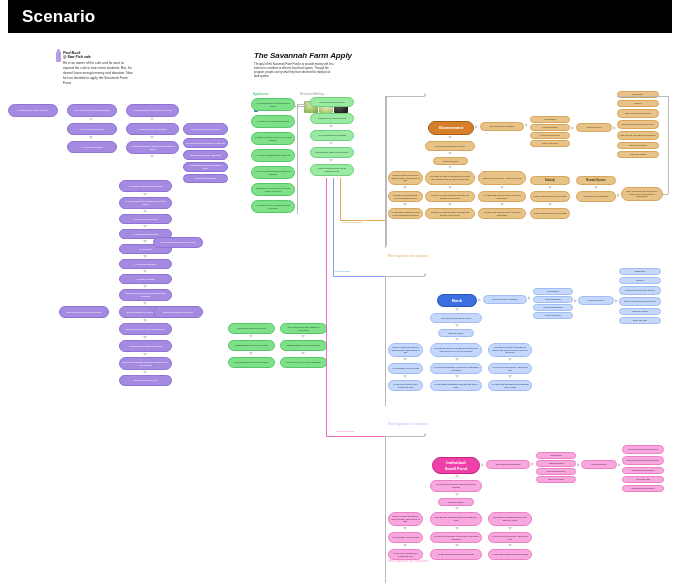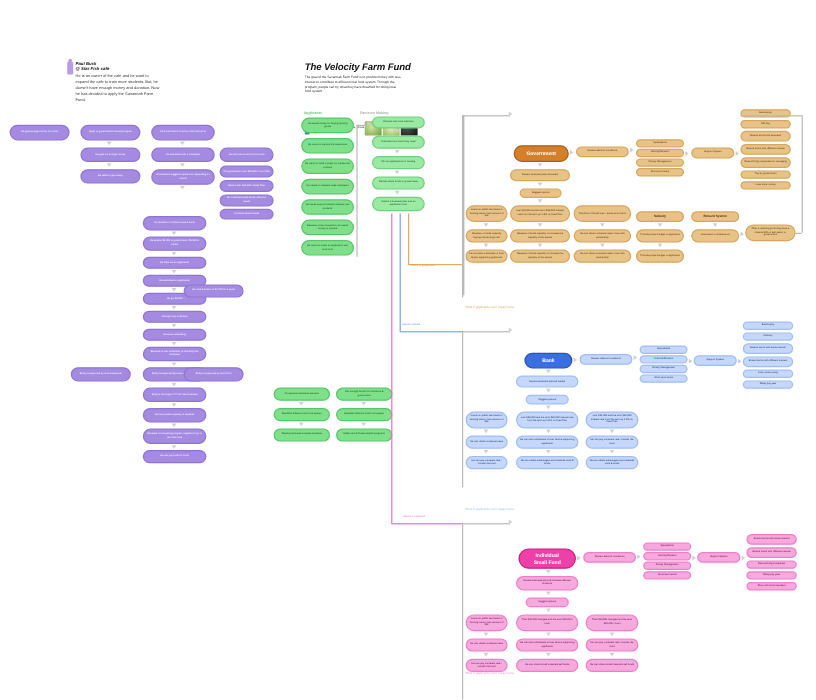--- a/index.html
+++ b/index.html
@@ -122,32 +122,35 @@
   .faillab { position:absolute; font-size:2.6px; text-align:center; line-height:1.3; }
   .faillab.org { color:#dcb06a; }
   .faillab.blu { color:#a9c4f2; }
   .faillab.pnk { color:#f79ad5; }
 </style>
 </head>
 <body>
 
 <div id="root">
 
+  <div class="titlebar">
+    <span class="title">Scenario</span>
+  </div>
 
   <div class="canvas">
 
     <div class="persona">
       <div class="persona-icon"></div>
       <div class="pname">Paul Buck</div>
       <div class="prole">@ Star Fish cafe</div>
       <div class="pbody">He is an owner of the cafe and he want to expand the cafe to train more students. But, he doesn't have enough money and donation. Now he has decided to apply the Savannah Farm Fund.</div>
     </div>
 
     <div class="fundhdr">
-      <h1>The Velocity Farm Fund</h1>
+      <h1>The Savannah Farm Apply</h1>
       <div class="sub">The goal of the Savannah Farm Fund is to provide money with less interest to contribute to efficient local food system. Through the program, people can try what they have dreamed for doing local food system.</div>
       <div class="applicant">
         <div class="appl-icon"></div>
         <div style="padding-left:6px">
           <div class="ahdr">Applicant</div>
           <div class="abody">Accredited a farmer, food co-ops, chefs, short courses members of local organisations</div>
         </div>
       </div>
       <div class="thumbs">
         <div class="thumb th1"></div>

